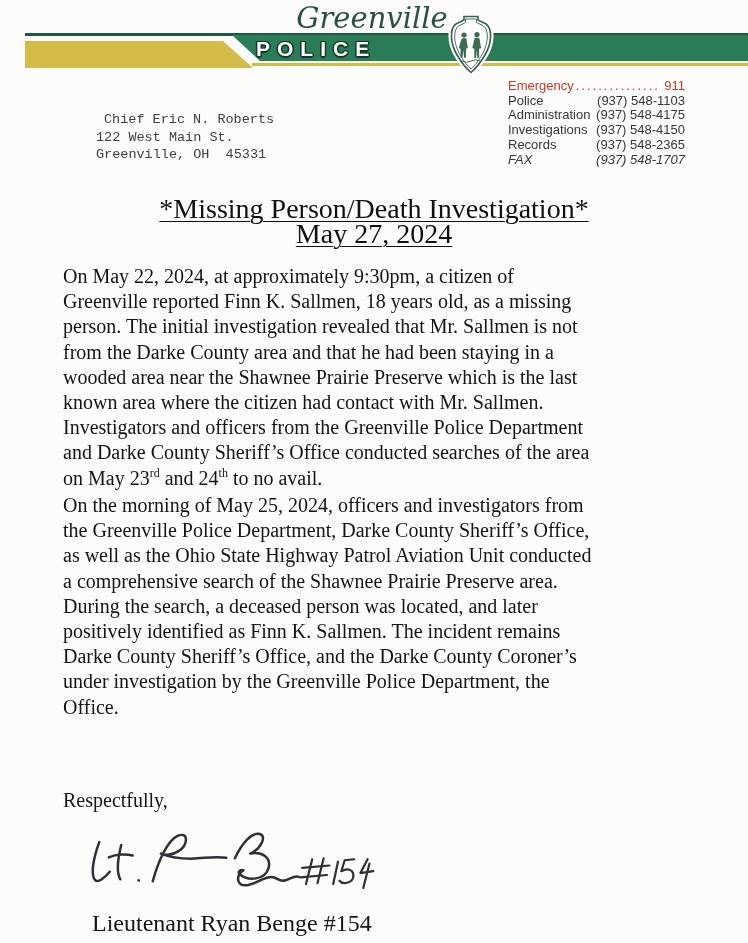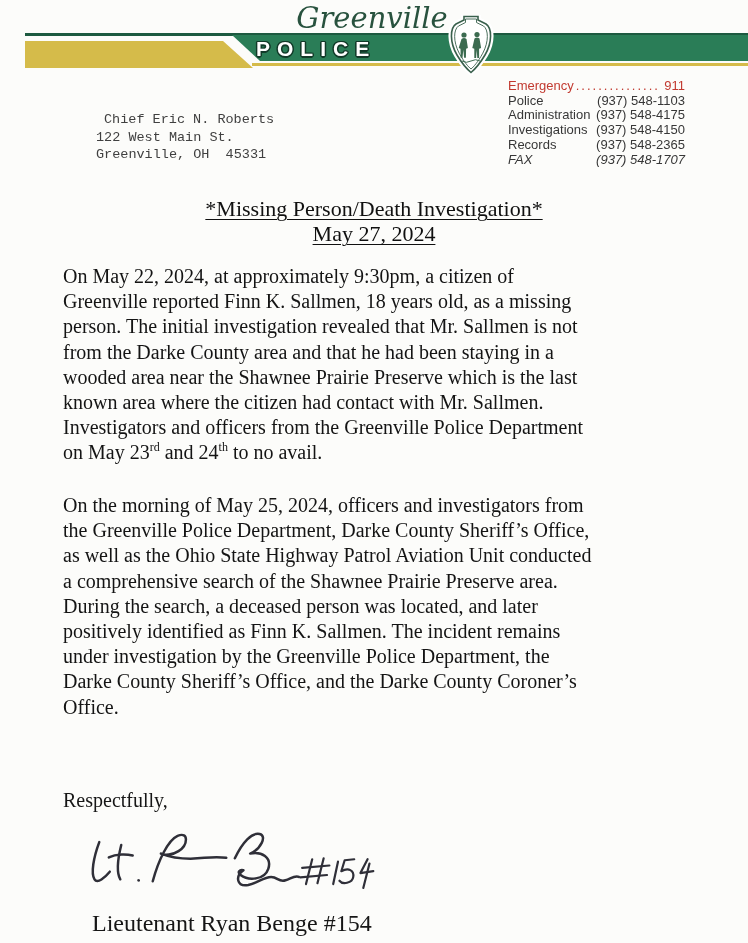--- a/index.html
+++ b/index.html
@@ -50,21 +50,21 @@
     font-family:"Liberation Sans", sans-serif;font-size:13px;line-height:14.7px;
     color:#373737;
   }
   .phone-row{display:flex;justify-content:space-between;}
   .phone-row.emergency{color:#c23a30;}
   .phone-row.emergency .dots{flex:1;overflow:hidden;white-space:nowrap;letter-spacing:2px;margin:0 2px;}
   .phone-row.fax{font-style:italic;text-align:right;}
   
   .doc-title{
     position:absolute;left:0;top:196px;width:748px;text-align:center;
-    font-size:22px;line-height:25px;color:#101010;
+    font-size:28px;line-height:25px;color:#101010;
   }
   .doc-title .u{text-decoration:underline;text-underline-offset:3px;text-decoration-thickness:1.4px;}
   .para{position:absolute;left:63px;width:640px;font-size:20px;color:#141414;}
   .para .line{height:25.2px;line-height:25.2px;white-space:pre;}
   .p1{top:264px;}
   .p2{top:493px;}
   sup.ord{vertical-align:super;font-size:12px;line-height:0;}
   .closing{position:absolute;left:63px;top:789px;font-size:20px;}
   .signature{position:absolute;left:84px;top:826px;}
   .sig-caption{position:absolute;left:92px;top:910px;font-size:24px;}
@@ -132,32 +132,33 @@
 </div>
 
 <div class="para p1">
   <div class="line">On May 22, 2024, at approximately 9:30pm, a citizen of</div>
   <div class="line">Greenville reported Finn K. Sallmen, 18 years old, as a missing</div>
   <div class="line">person. The initial investigation revealed that Mr. Sallmen is not</div>
   <div class="line">from the Darke County area and that he had been staying in a</div>
   <div class="line">wooded area near the Shawnee Prairie Preserve which is the last</div>
   <div class="line">known area where the citizen had contact with Mr. Sallmen.</div>
   <div class="line">Investigators and officers from the Greenville Police Department</div>
+  <div class="line">and Darke County Sheriff’s Office conducted searches of the area</div>
   <div class="line"><span>on May 23</span><sup class="ord">rd</sup><span> and 24</span><sup class="ord">th</sup><span> to no avail.</span></div>
 </div>
 
 <div class="para p2">
   <div class="line">On the morning of May 25, 2024, officers and investigators from</div>
   <div class="line">the Greenville Police Department, Darke County Sheriff’s Office,</div>
   <div class="line">as well as the Ohio State Highway Patrol Aviation Unit conducted</div>
   <div class="line">a comprehensive search of the Shawnee Prairie Preserve area.</div>
   <div class="line">During the search, a deceased person was located, and later</div>
   <div class="line">positively identified as Finn K. Sallmen. The incident remains</div>
+  <div class="line">Darke County Sheriff’s Office, and the Darke County Coroner’s</div>
   <div class="line">under investigation by the Greenville Police Department, the</div>
-  <div class="line">Darke County Sheriff’s Office, and the Darke County Coroner’s</div>
   <div class="line">Office.</div>
 </div>
 
 <div class="closing">Respectfully,</div>
 
 <div class="signature">
   <svg width="296" height="78" viewBox="0 0 310 80" fill="none" stroke="#2f2f38" stroke-width="2.6" stroke-linecap="round" stroke-linejoin="round">
     <path d="M16 16 C10 32 7 49 11 55 C14 60 22 53 27 47"></path>
     <path d="M39 19 C35 35 34 48 38 55"></path>
     <path d="M26 32 C34 28 45 28.5 51 30"></path>

